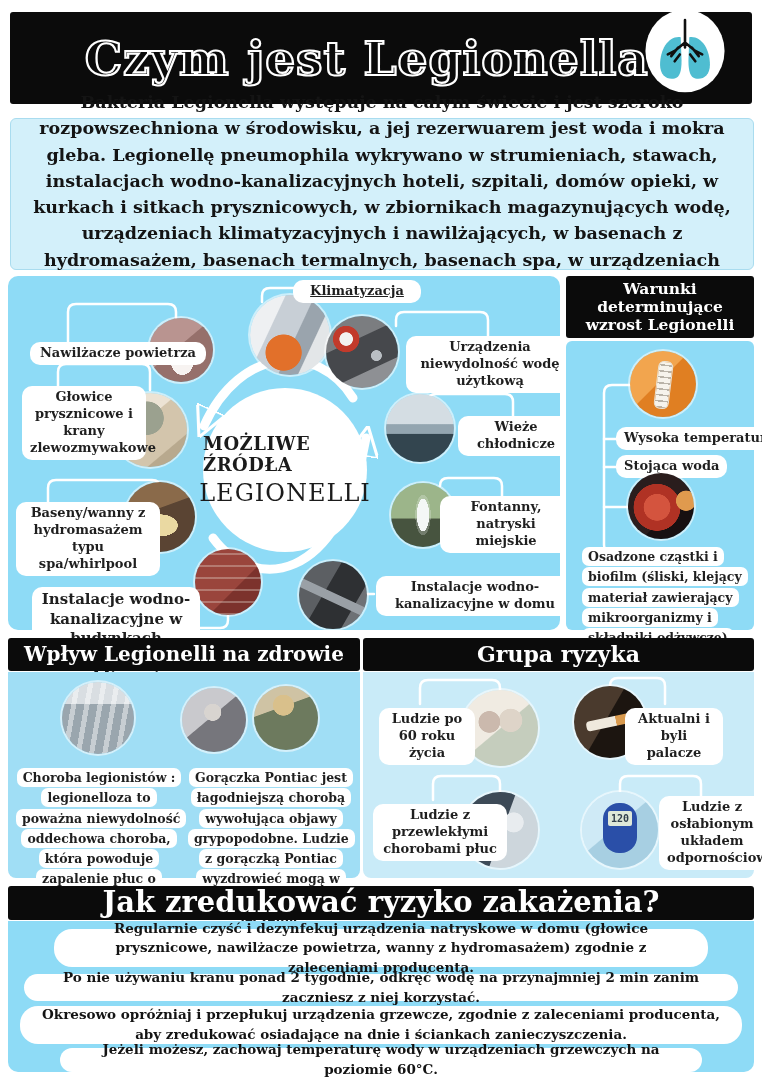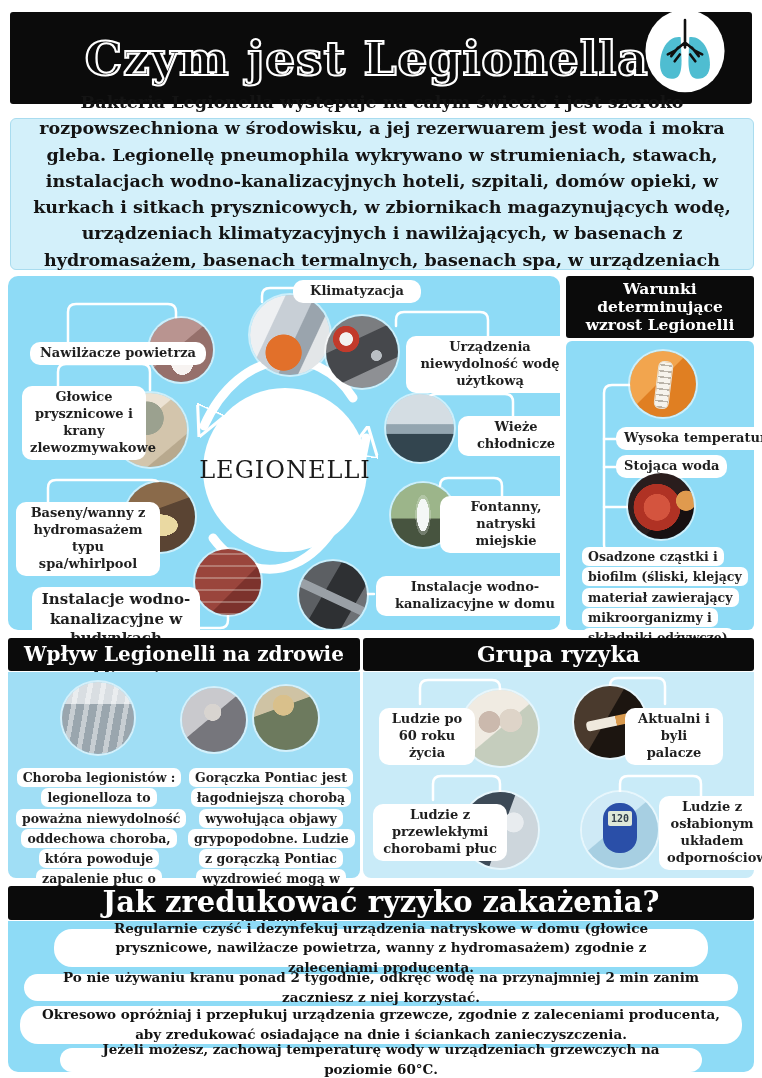--- a/index.html
+++ b/index.html
@@ -184,34 +184,35 @@
       <path class="thin" d="M 50,110 V 96 Q 50,88 58,88 H 134 Q 142,88 142,96 V 114"></path>
       <path class="thin" d="M 40,226 V 212 Q 40,204 48,204 H 144 Q 152,204 152,212"></path>
       <path class="thin" d="M 97,344 V 346 Q 97,352 105,352 H 212 Q 220,352 220,344 V 340"></path>
       <path class="thin" d="M 480,62 V 44 Q 480,36 472,36 H 396 Q 388,36 388,44 V 50"></path>
       <path class="thin" d="M 505,140 V 126 Q 505,118 497,118 H 428 Q 420,118 420,126"></path>
       <path class="thin" d="M 494,222 V 210 Q 494,202 486,202 H 440 Q 432,202 432,210"></path>
       <path class="thin" d="M 366,318 H 356"></path>
     </svg>
 
     <div class="abs" id="center-circle">
+      <div id="center-line1">MOŻLIWE ŹRÓDŁA</div>
       <div id="center-line2">LEGIONELLI</div>
     </div>
 
     <div class="abs photo ph-worker" style="left:242px;top:19px;width:80px;height:80px;"></div>
     <div class="abs photo ph-gauges" style="left:318px;top:40px;width:72px;height:72px;"></div>
     <div class="abs photo ph-humidifier" style="left:141px;top:42px;width:64px;height:64px;"></div>
     <div class="abs photo ph-shower" style="left:105px;top:117px;width:74px;height:74px;"></div>
     <div class="abs photo ph-hottub" style="left:117px;top:206px;width:70px;height:70px;"></div>
     <div class="abs photo ph-brick" style="left:187px;top:273px;width:66px;height:66px;"></div>
     <div class="abs photo ph-darkpipes" style="left:291px;top:285px;width:68px;height:68px;"></div>
     <div class="abs photo ph-towers" style="left:378px;top:118px;width:68px;height:68px;"></div>
     <div class="abs photo ph-fountain" style="left:383px;top:207px;width:64px;height:64px;"></div>
 
-    <div class="abs bubble" style="left:285px;top:4px;width:112px;">Klimatyzacja</div>
+    <div class="abs bubble" style="left:285px;top:4px;width:112px;text-decoration:underline;">Klimatyzacja</div>
     <div class="abs bubble" style="left:22px;top:66px;width:160px;">Nawilżacze powietrza</div>
     <div class="abs bubble" style="left:14px;top:110px;width:108px;">Głowice prysznicowe i krany zlewozmywakowe</div>
     <div class="abs bubble" style="left:8px;top:226px;width:128px;">Baseny/wanny z hydromasażem typu spa/whirlpool</div>
     <div class="abs bubble" style="left:24px;top:281px;width:152px;font-size:15px;margin-top:30px;">Instalacje wodno-kanalizacyjne w budynkach użyteczności publicznej</div>
     <div class="abs bubble" style="left:398px;top:60px;width:152px;">Urządzenia niewydolność wodę użytkową</div>
     <div class="abs bubble" style="left:450px;top:140px;width:100px;">Wieże chłodnicze</div>
     <div class="abs bubble" style="left:432px;top:220px;width:116px;">Fontanny, natryski miejskie</div>
     <div class="abs bubble" style="left:368px;top:300px;width:182px;">Instalacje wodno-kanalizacyjne w domu</div>
   </div>
 

